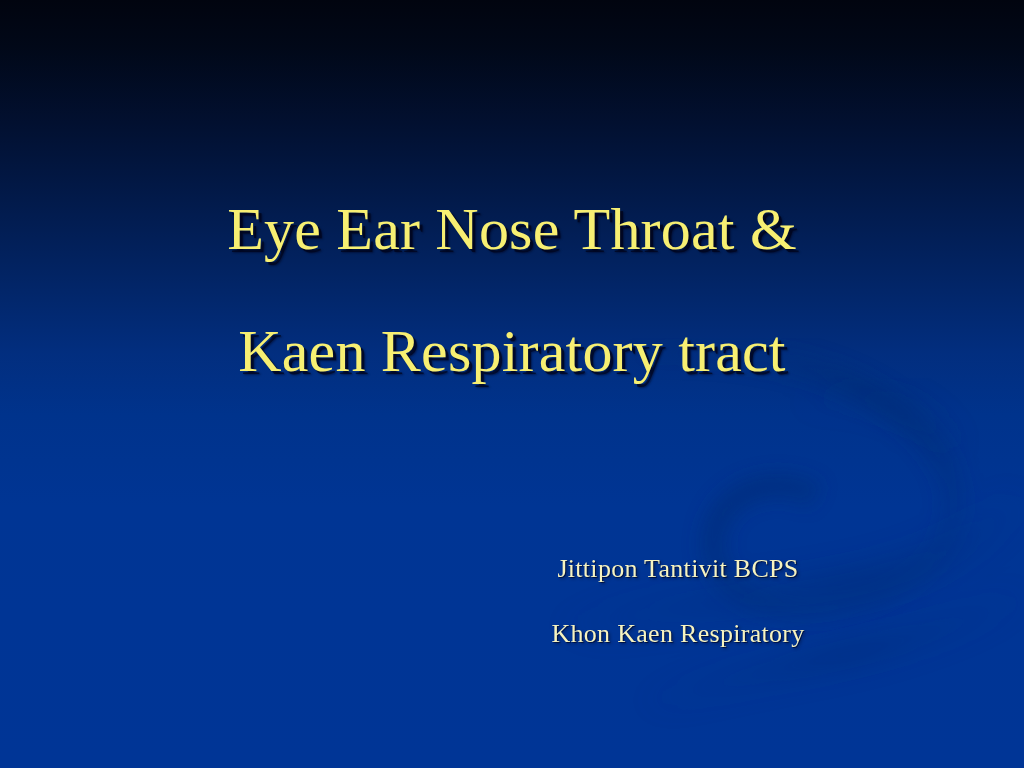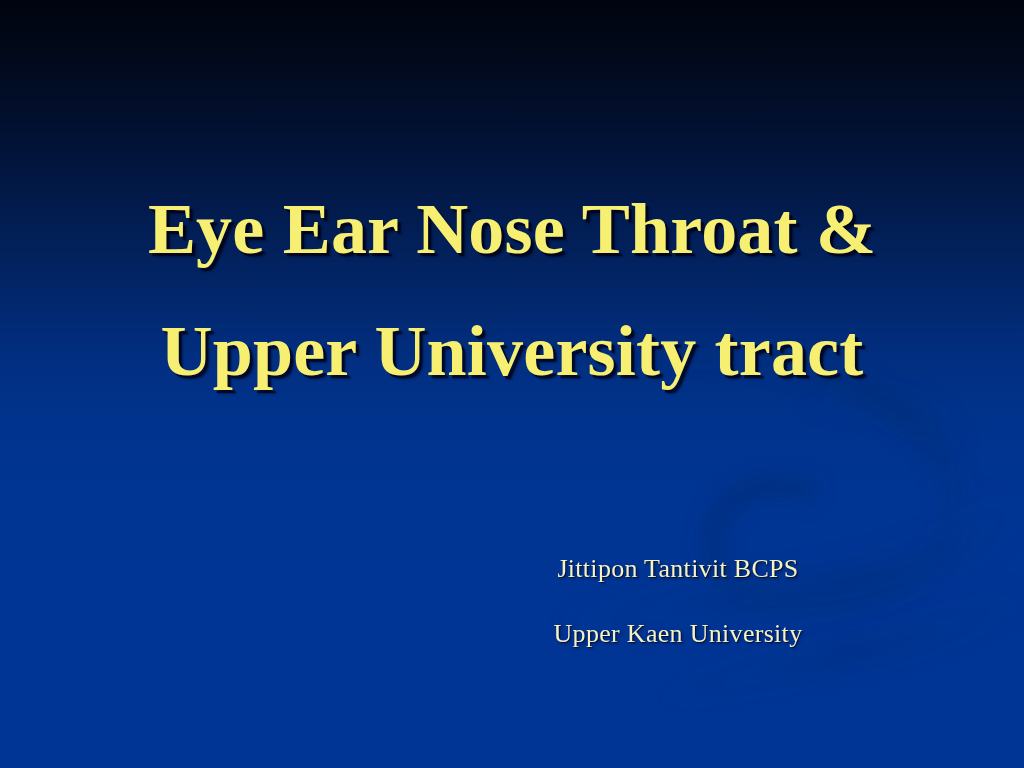--- a/index.html
+++ b/index.html
@@ -50,22 +50,22 @@
 
   .title-block {
     position: absolute;
     top: 168px;
     left: 0;
     width: 1024px;
     text-align: center;
   }
   .title-line {
     color: #f7ef72;
-    font-weight: bold;
-    font-size: 72px;
+    font-weight: normal;
+    font-size: 60px;
     line-height: 122px;
     letter-spacing: 0.2px;
     text-shadow:
       3px 3px 0 rgba(0, 0, 20, 0.62),
       4px 4px 2px rgba(0, 0, 25, 0.45);
     white-space: nowrap;
   }
 
   .subtitle-block {
     position: absolute;
@@ -123,22 +123,22 @@
       <path d="M140,372 C240,330 360,322 470,278 C500,266 512,258 520,250" fill="none" stroke="url(#ribbonB)" stroke-width="22" filter="url(#blurSofter)"></path>
 
       <path d="M300,60 C360,48 420,70 450,112" fill="none" stroke="url(#ribbonA)" stroke-width="18" filter="url(#blurSofter)"></path>
     </svg>
   </div>
 
   <div class="content">
 
     <div class="title-block">
       <div class="title-line">Eye Ear Nose Throat &amp;</div>
-      <div class="title-line">Upper University tract</div>
+      <div class="title-line">Kaen Respiratory tract</div>
     </div>
 
     <div class="subtitle-block">
       <div class="subtitle-line"><span class="subtitle-inner">Jittipon Tantivit  BCPS</span></div>
-      <div class="subtitle-line"><span class="subtitle-inner">Upper Kaen University</span></div>
+      <div class="subtitle-line"><span class="subtitle-inner">Khon Kaen Respiratory</span></div>
     </div>
 
   </div>
 </div>
 
 </body></html>

